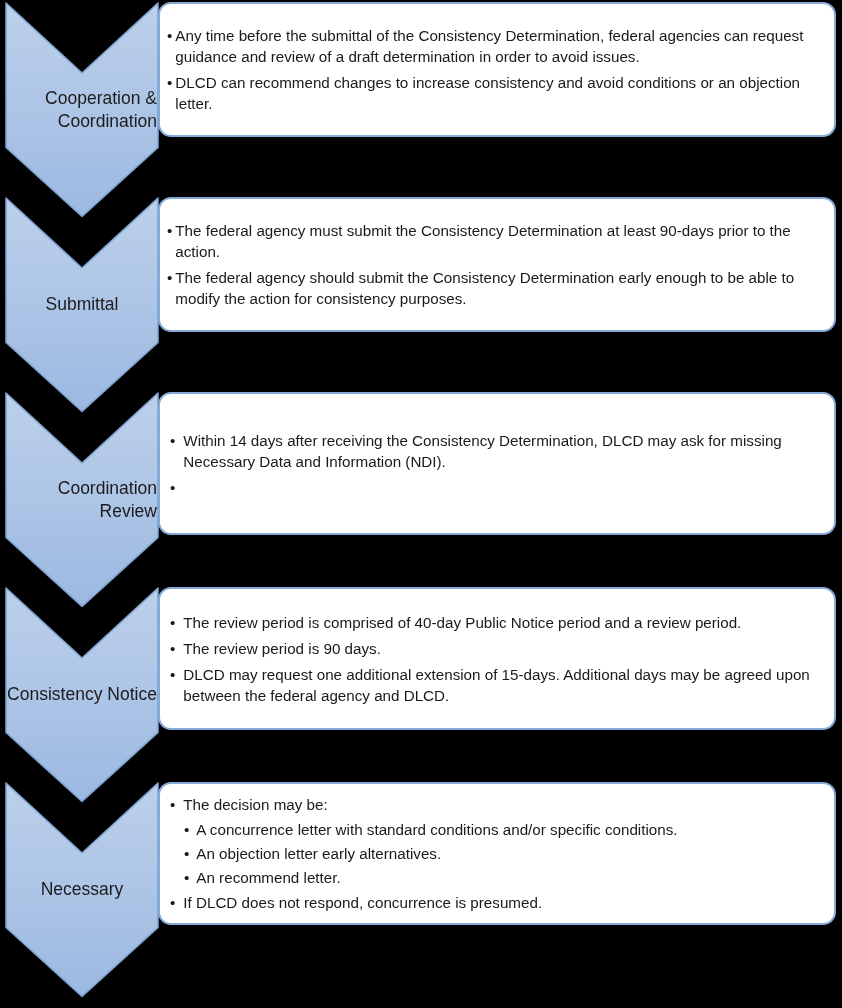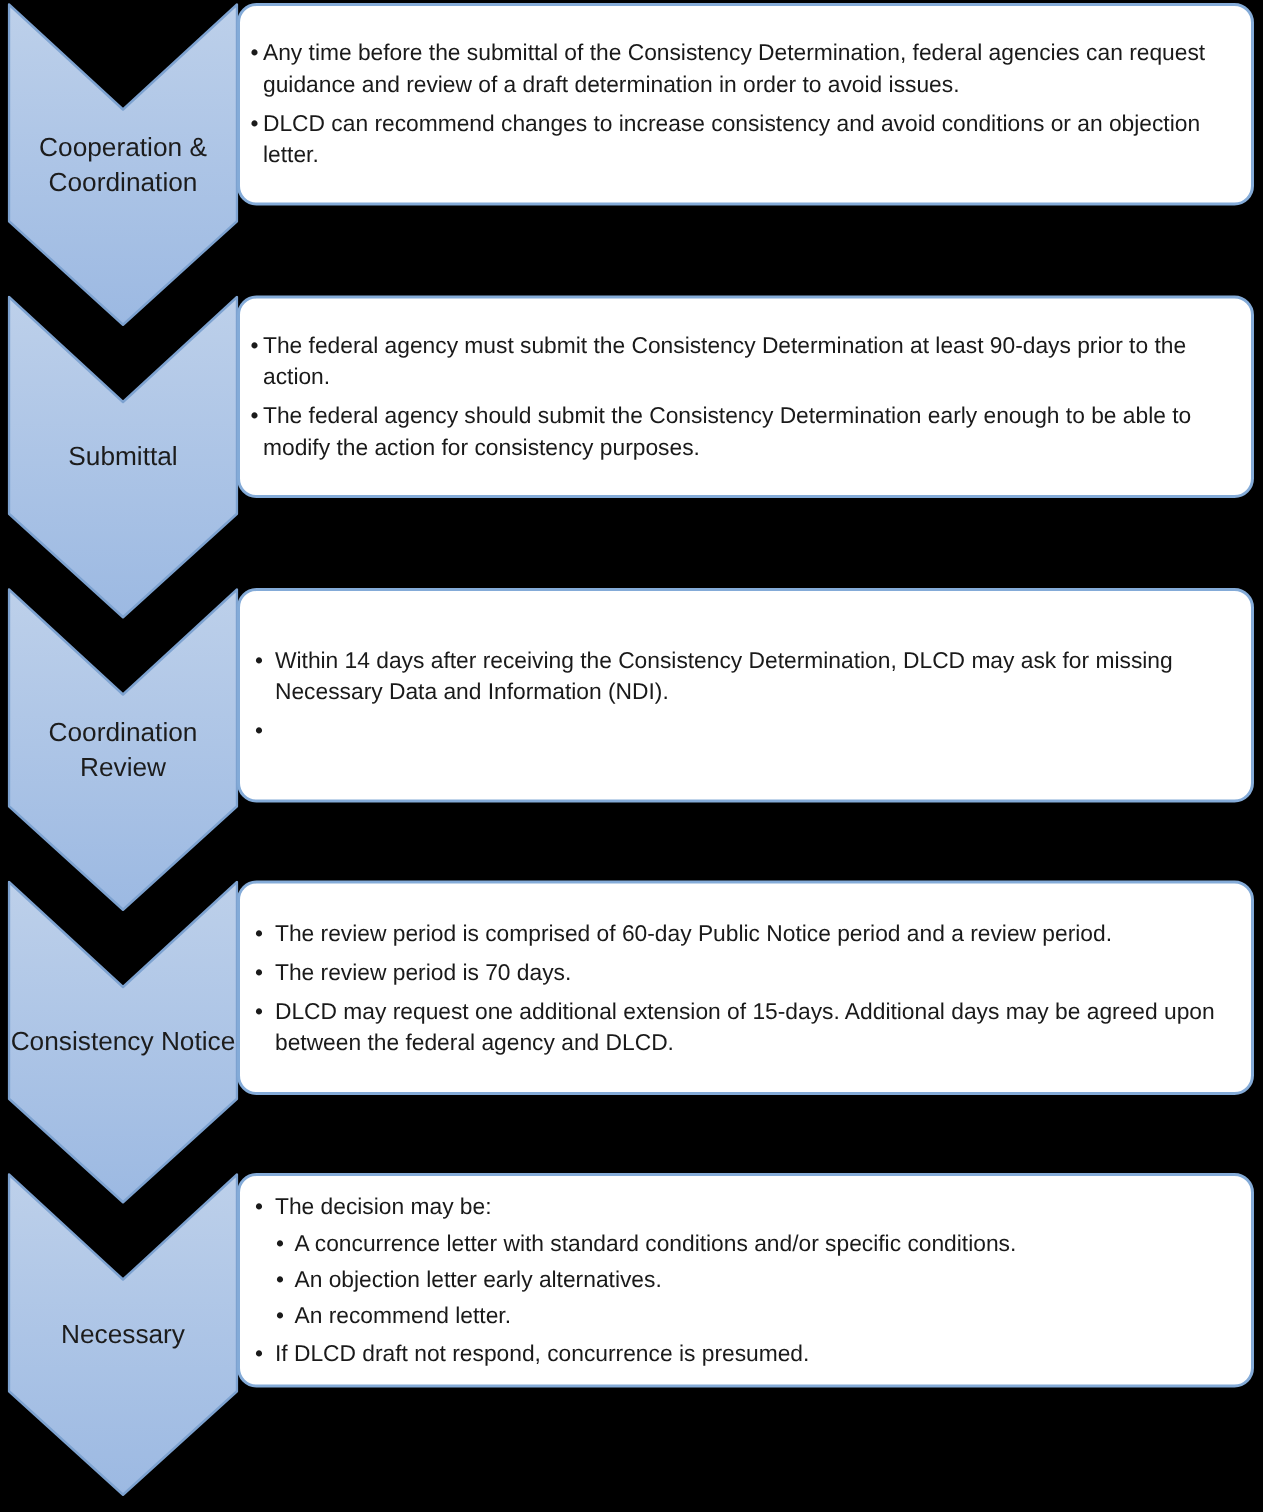--- a/index.html
+++ b/index.html
@@ -33,21 +33,21 @@
     stroke-width:1.6;
     stroke-linejoin:round;
   }
   .step-label{
     position:absolute;
     left:5px; top:2px;
     width:154px; height:216px;
     display:flex;
     align-items:center;
     justify-content:center;
-    text-align:center;
+    text-align:right;
     font-size:17.5px;
     line-height:1.32;
     color:var(--label-text,#1c1c1c);
     padding:0 2px;
     box-sizing:border-box;
   }
   .content-box{
     position:absolute;
     left:158px; top:2px;
     width:678px;
@@ -155,26 +155,26 @@
   <div class="step" style="top: 585px;">
     <div class="chev-wrap">
       <svg class="chev-svg" width="154" height="216" viewBox="0 0 154 216">
         <path d="M1 1 L77 71 L153 1 L153 145.5 L77 214.5 L1 145.5 Z"></path>
       </svg>
     </div>
     <div class="step-label">Consistency Notice</div>
     <div class="content-box style-spaced">
   <div class="bullet-item">
     <span class="bullet-marker">•</span>
-    <span class="bullet-text">The review period is comprised of 60-day Public Notice period and a review period.</span>
-  </div>
-
-  <div class="bullet-item">
-    <span class="bullet-marker">•</span>
-    <span class="bullet-text">The review period is 70 days.</span>
+    <span class="bullet-text">The review period is comprised of 40-day Public Notice period and a review period.</span>
+  </div>
+
+  <div class="bullet-item">
+    <span class="bullet-marker">•</span>
+    <span class="bullet-text">The review period is 90 days.</span>
   </div>
 
   <div class="bullet-item">
     <span class="bullet-marker">•</span>
     <span class="bullet-text">DLCD may request one additional extension of 15-days. Additional days may be agreed upon between the federal agency and DLCD.</span>
   </div>
 </div>
   </div>
 
   <div class="step" style="top: 780px;">
@@ -200,17 +200,17 @@
     <span class="bullet-text">An objection letter early alternatives.</span>
   </div>
 
   <div class="bullet-item level2">
     <span class="bullet-marker">•</span>
     <span class="bullet-text">An recommend letter.</span>
   </div>
 
   <div class="bullet-item">
     <span class="bullet-marker">•</span>
-    <span class="bullet-text">If DLCD draft not respond, concurrence is presumed.</span>
+    <span class="bullet-text">If DLCD does not respond, concurrence is presumed.</span>
   </div>
 </div>
   </div>
 </div>
 
 </body></html>

